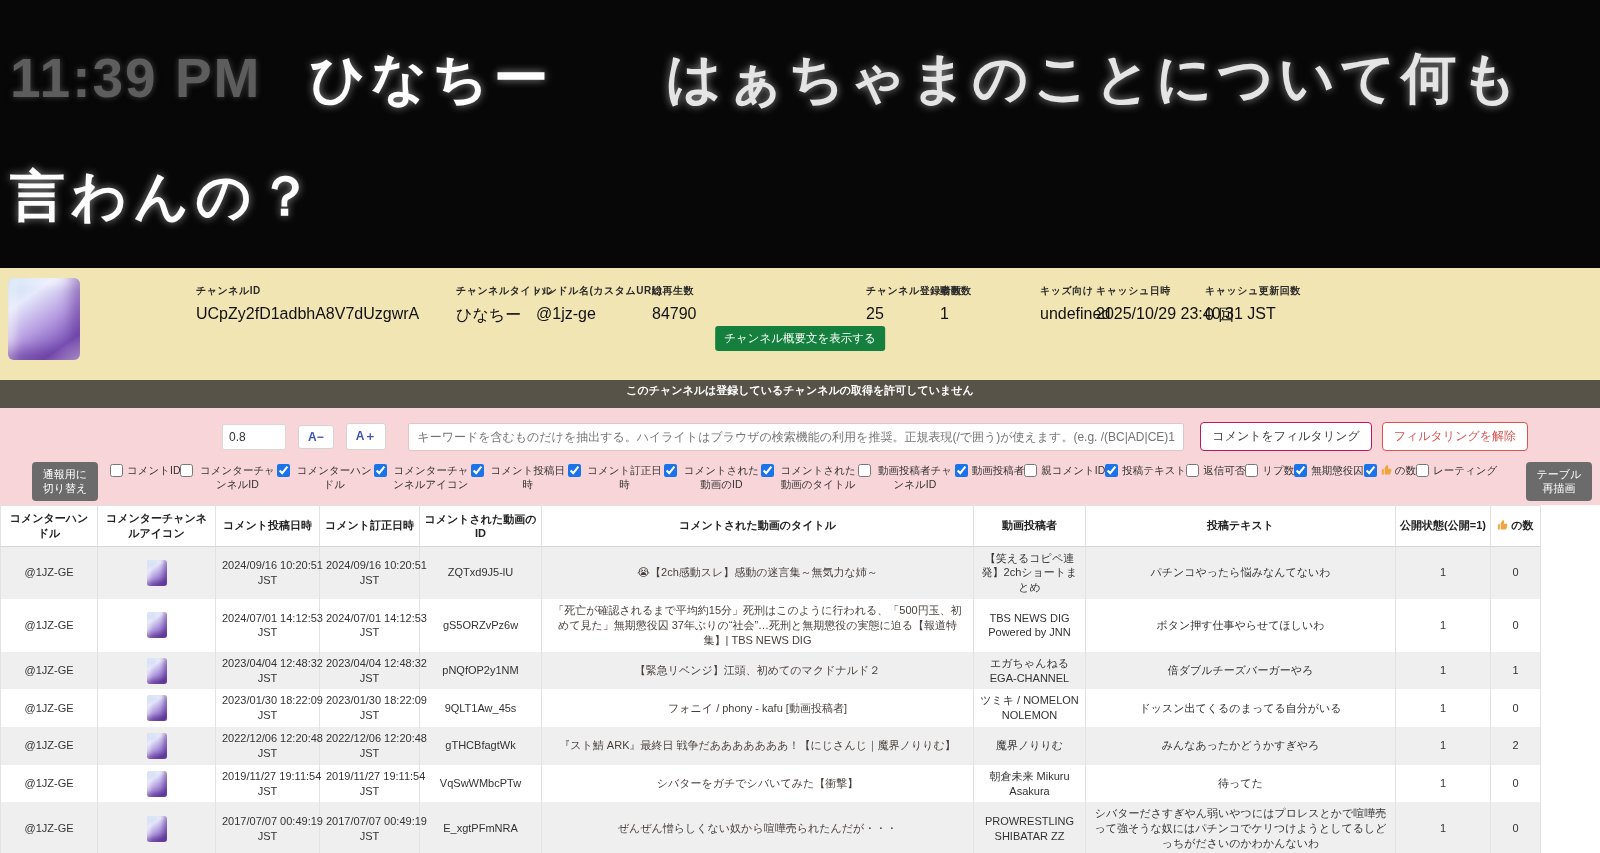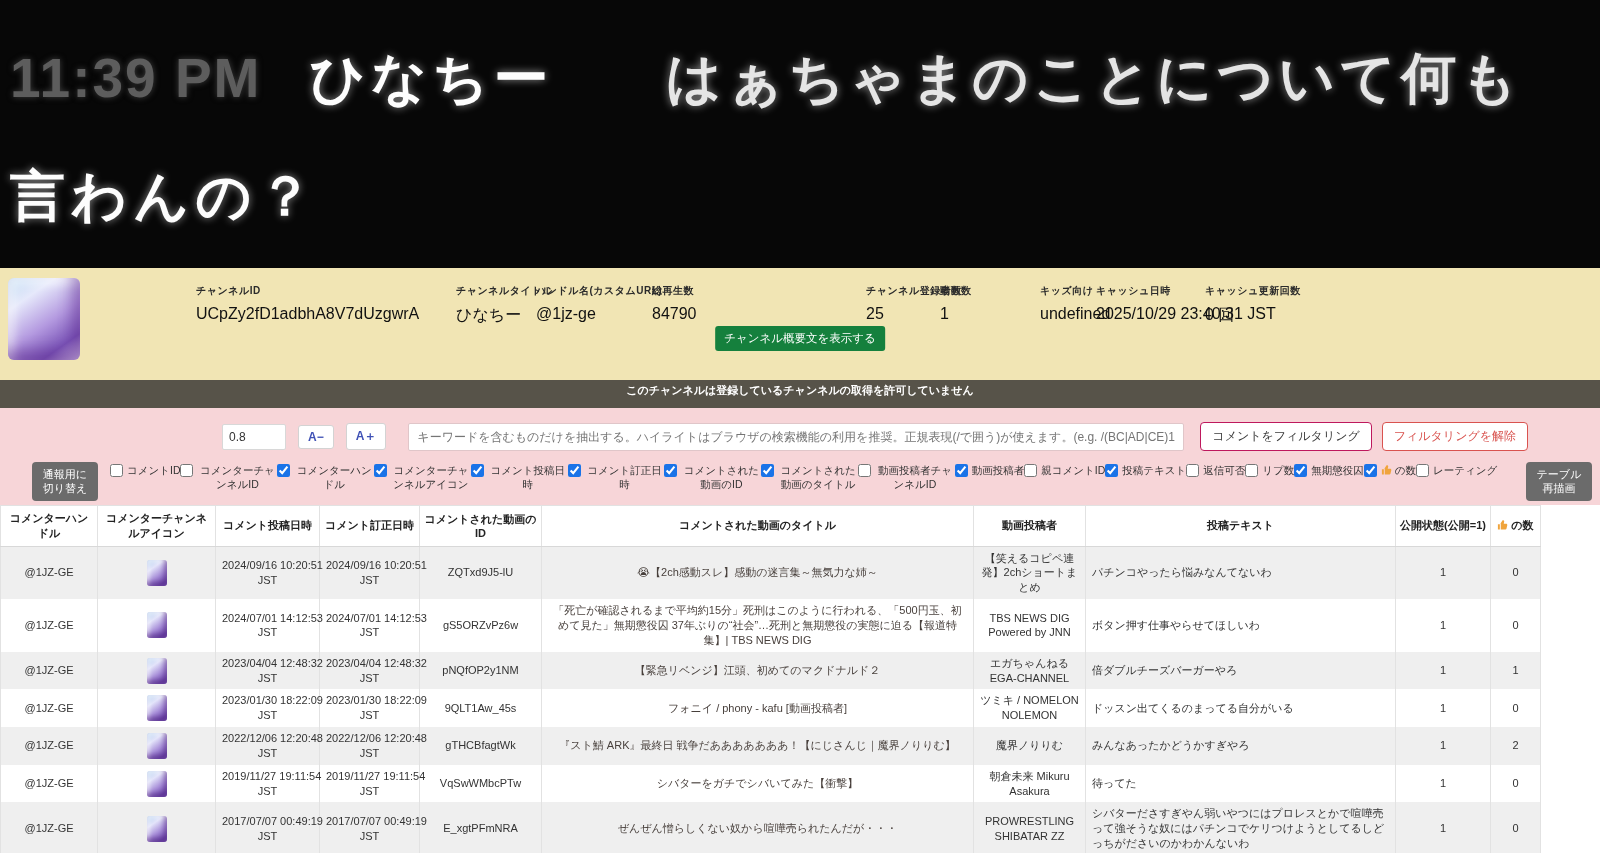--- a/index.html
+++ b/index.html
@@ -60,21 +60,21 @@
   .cb-item input{margin:0;width:13px;height:13px;accent-color:#1a73e8;flex:0 0 auto;}
   .cb-item .cb-label{max-width:7.6em;text-align:center;line-height:1.3;}
   
   table.comments{border-collapse:collapse;table-layout:fixed;width:1540px;background:#fff;
     font-size:11px;color:#333;border:1px solid #e2e2e2;}
   .comments th{font-size:11px;font-weight:700;color:#222;padding:5px 4px;background:#fff;
     border-right:1px solid #e2e2e2;border-bottom:1px solid #d8d8d8;text-align:center;}
   .comments td{padding:4px 6px;border-right:1px solid #e2e2e2;text-align:center;vertical-align:middle;line-height:1.35;}
   .comments tbody tr{height:32px;}
   .comments tbody tr:nth-child(odd){background:#efefef;}
-  .comments td.cell-text{text-align:left;}
+  .comments td.cell-text{text-align:center;}
   .comments td.cell-title{color:#473f3b;}
   .row-avatar{width:20px;height:26px;margin:0 auto;border-radius:3px;
     background:linear-gradient(145deg,#aecdee 0%,#e3e4fa 30%,#a88fd9 60%,#6f4aad 85%);
     box-shadow:inset -3px -4px 5px rgba(80,35,130,.5), inset 2px 2px 4px rgba(255,255,255,.6);}
   .dt-main{white-space:nowrap;margin-top:40px;}
   .thumb-icon{display:inline-block;vertical-align:-2px;margin-right:2px;}
 </style>
 </head>
 <body>
 

